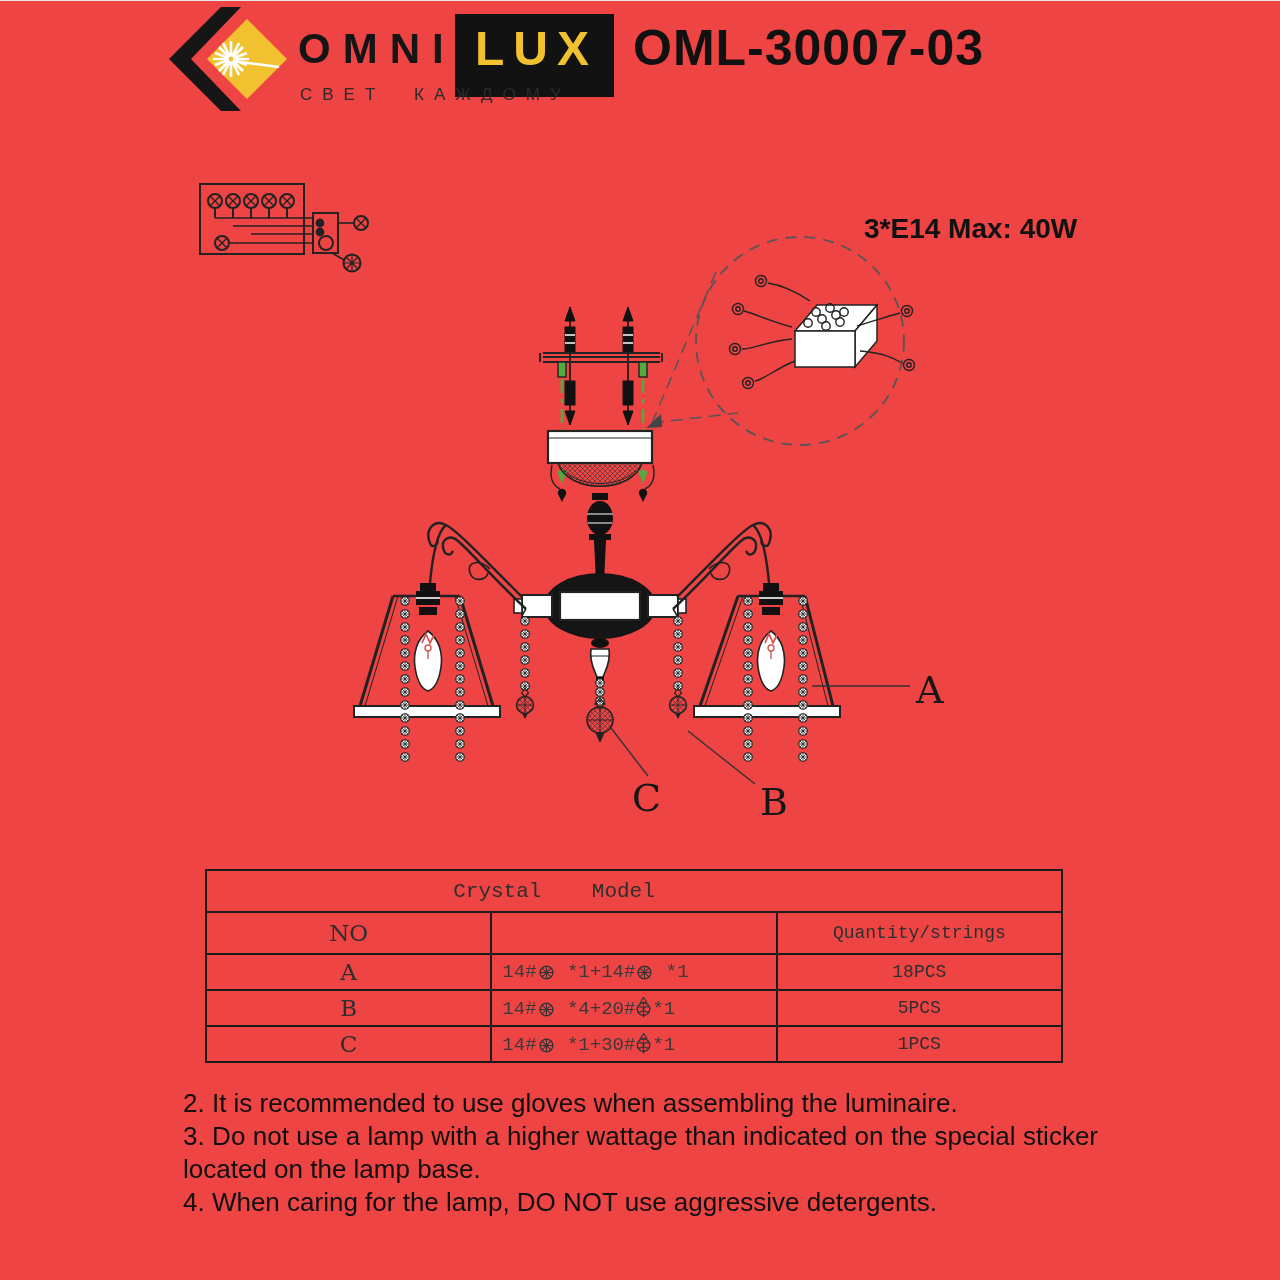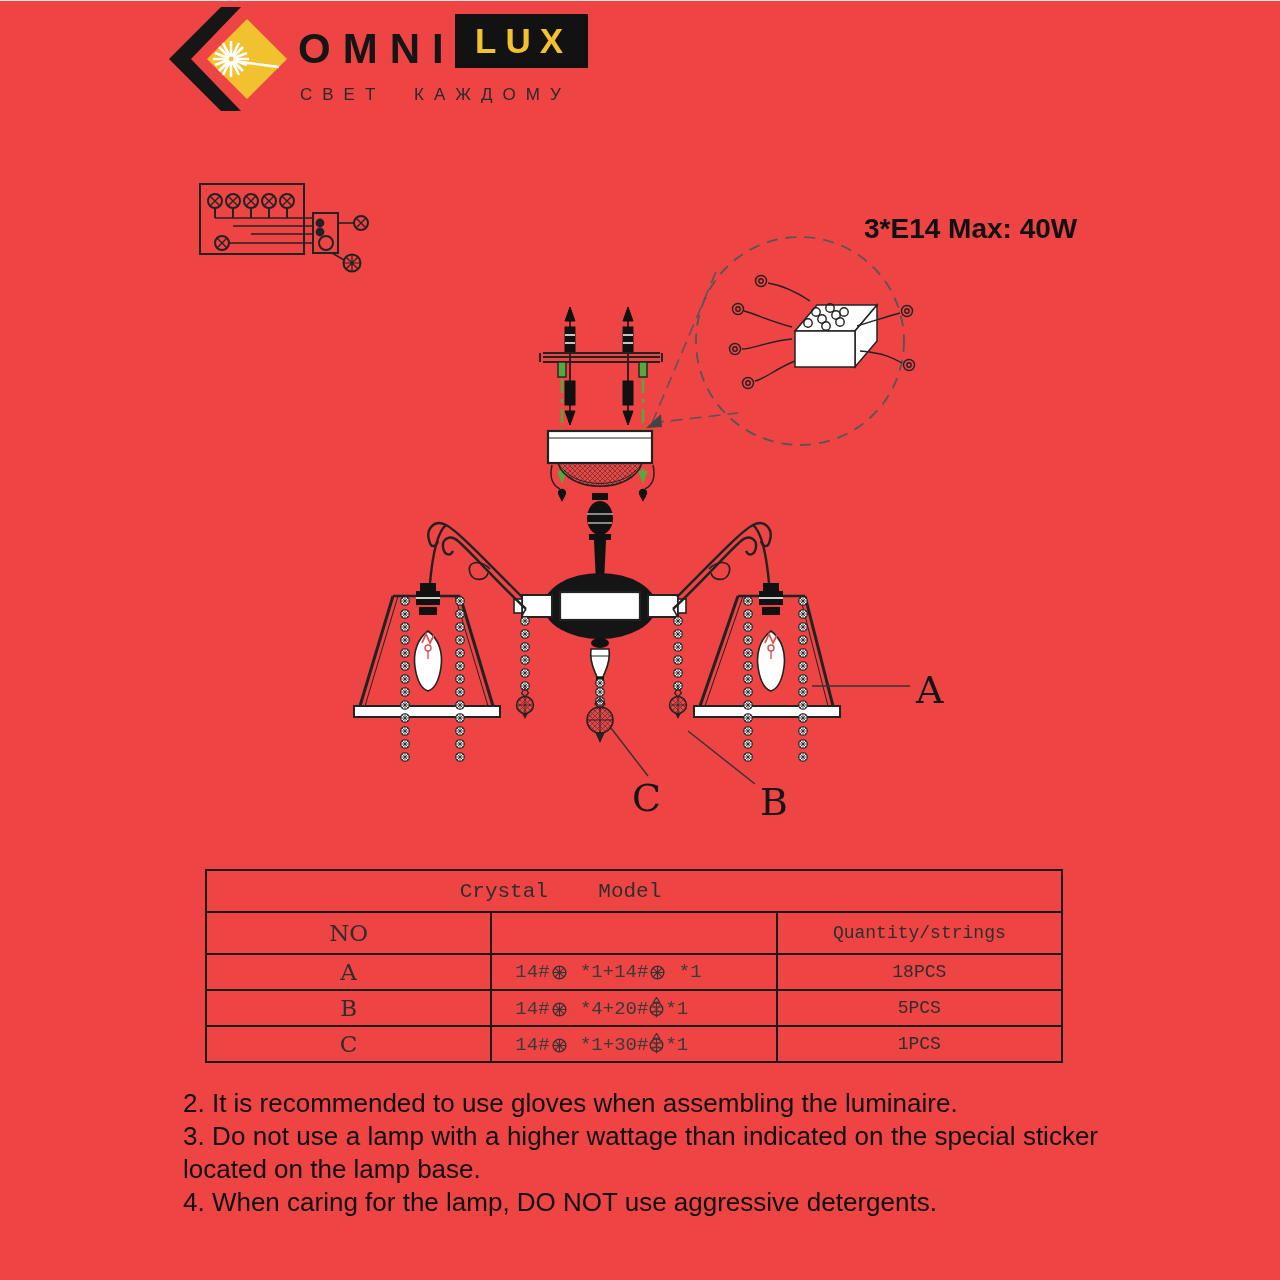--- a/index.html
+++ b/index.html
@@ -2,32 +2,32 @@
 <html><head>
 <meta charset="utf-8">
 <style>
   html,body{margin:0;padding:0;background:#e8e8e8;}
   .page{position:relative;width:1280px;height:1280px;background:#ef4444;overflow:hidden;
         font-family:"Liberation Sans",sans-serif;color:#1c1c1c;margin:1px auto;}
   .abs{position:absolute;}
 
   
   .brand-omni{left:298px;top:24px;font-size:42px;font-weight:700;letter-spacing:12px;color:#151515;}
-  .brand-lux{left:455px;top:13px;background:#121212;color:#f1c12f;font-size:35px;font-weight:700;
-             letter-spacing:9px;padding:7px 16px 7px 20px;}
+  .brand-lux{left:455px;top:13px;background:#121212;color:#f1c12f;font-size:48px;font-weight:700;
+             letter-spacing:9px;padding:7px 16px 21px 20px;}
   .brand-tagline{left:300px;top:84px;font-size:17px;font-weight:400;letter-spacing:10px;
                  word-spacing:14px;color:#2a2a2a;}
   .model-number{left:633px;top:18px;font-size:50px;font-weight:700;letter-spacing:1px;color:#111;}
 
   .spec-label{left:864px;top:212px;font-size:28px;font-weight:700;color:#111;}
 
   
   .crystal-table{left:205px;top:868px;border-collapse:collapse;table-layout:fixed;width:858px;
                  font-family:"Liberation Mono","DejaVu Sans Mono",monospace;color:#2e2e2e;}
-  .crystal-table td{border:2px solid #1a1a1a;padding:0 23px;vertical-align:middle;}
+  .crystal-table td{border:2px solid #1a1a1a;padding:0 10px;vertical-align:middle;}
   .tbl-title{height:40px;text-align:center;font-size:21px;white-space:pre;padding-right:170px !important;}
   .row-head{height:42px;}
   .row-data{height:36px;}
   .no-col{width:78px;text-align:center;font-family:"DejaVu Serif",serif;font-size:23px;border-radius:11px;}
   .qty-col{width:152px;text-align:center;font-size:18px;}
   .formula{font-size:19px;color:#3a3a3a;white-space:pre;}
   .formula svg{vertical-align:-4px;margin:0 1px;}
 
   
   .instructions{left:183px;top:1086px;width:915px;font-size:26px;line-height:33px;color:#0f0f0f;}
@@ -53,20 +53,21 @@
       <line x1="50" y1="46" x2="82" y2="58"></line>
         <line x1="50" y1="58" x2="82" y2="46"></line>
       <line x1="68" y1="54" x2="114" y2="60"></line>
     </g>
     <circle cx="66" cy="52" r="6" fill="#ffffff"></circle>
     <circle cx="66" cy="52" r="2.4" fill="#f1c12f"></circle>
   </svg>
   <div class="abs brand-omni">OMNI</div>
   <div class="abs brand-lux">LUX</div>
   <div class="abs brand-tagline">СВЕТ КАЖДОМУ</div>
+  <div class="abs model-number">OML-30007-03</div>
 
   <svg class="abs" style="left:192px;top:170px" width="190" height="104" viewBox="0 0 190 104">
     <g fill="none" stroke="#222" stroke-width="2">
       <rect x="8" y="13" width="104" height="70"></rect>
       <g>
         <g transform="translate(23,30)">
             <circle r="7"></circle>
             <path d="M-5,-5L5,5M-5,5L5,-5" stroke-width="1.4"></path>
             <path d="M0,7V17"></path>
           </g>

